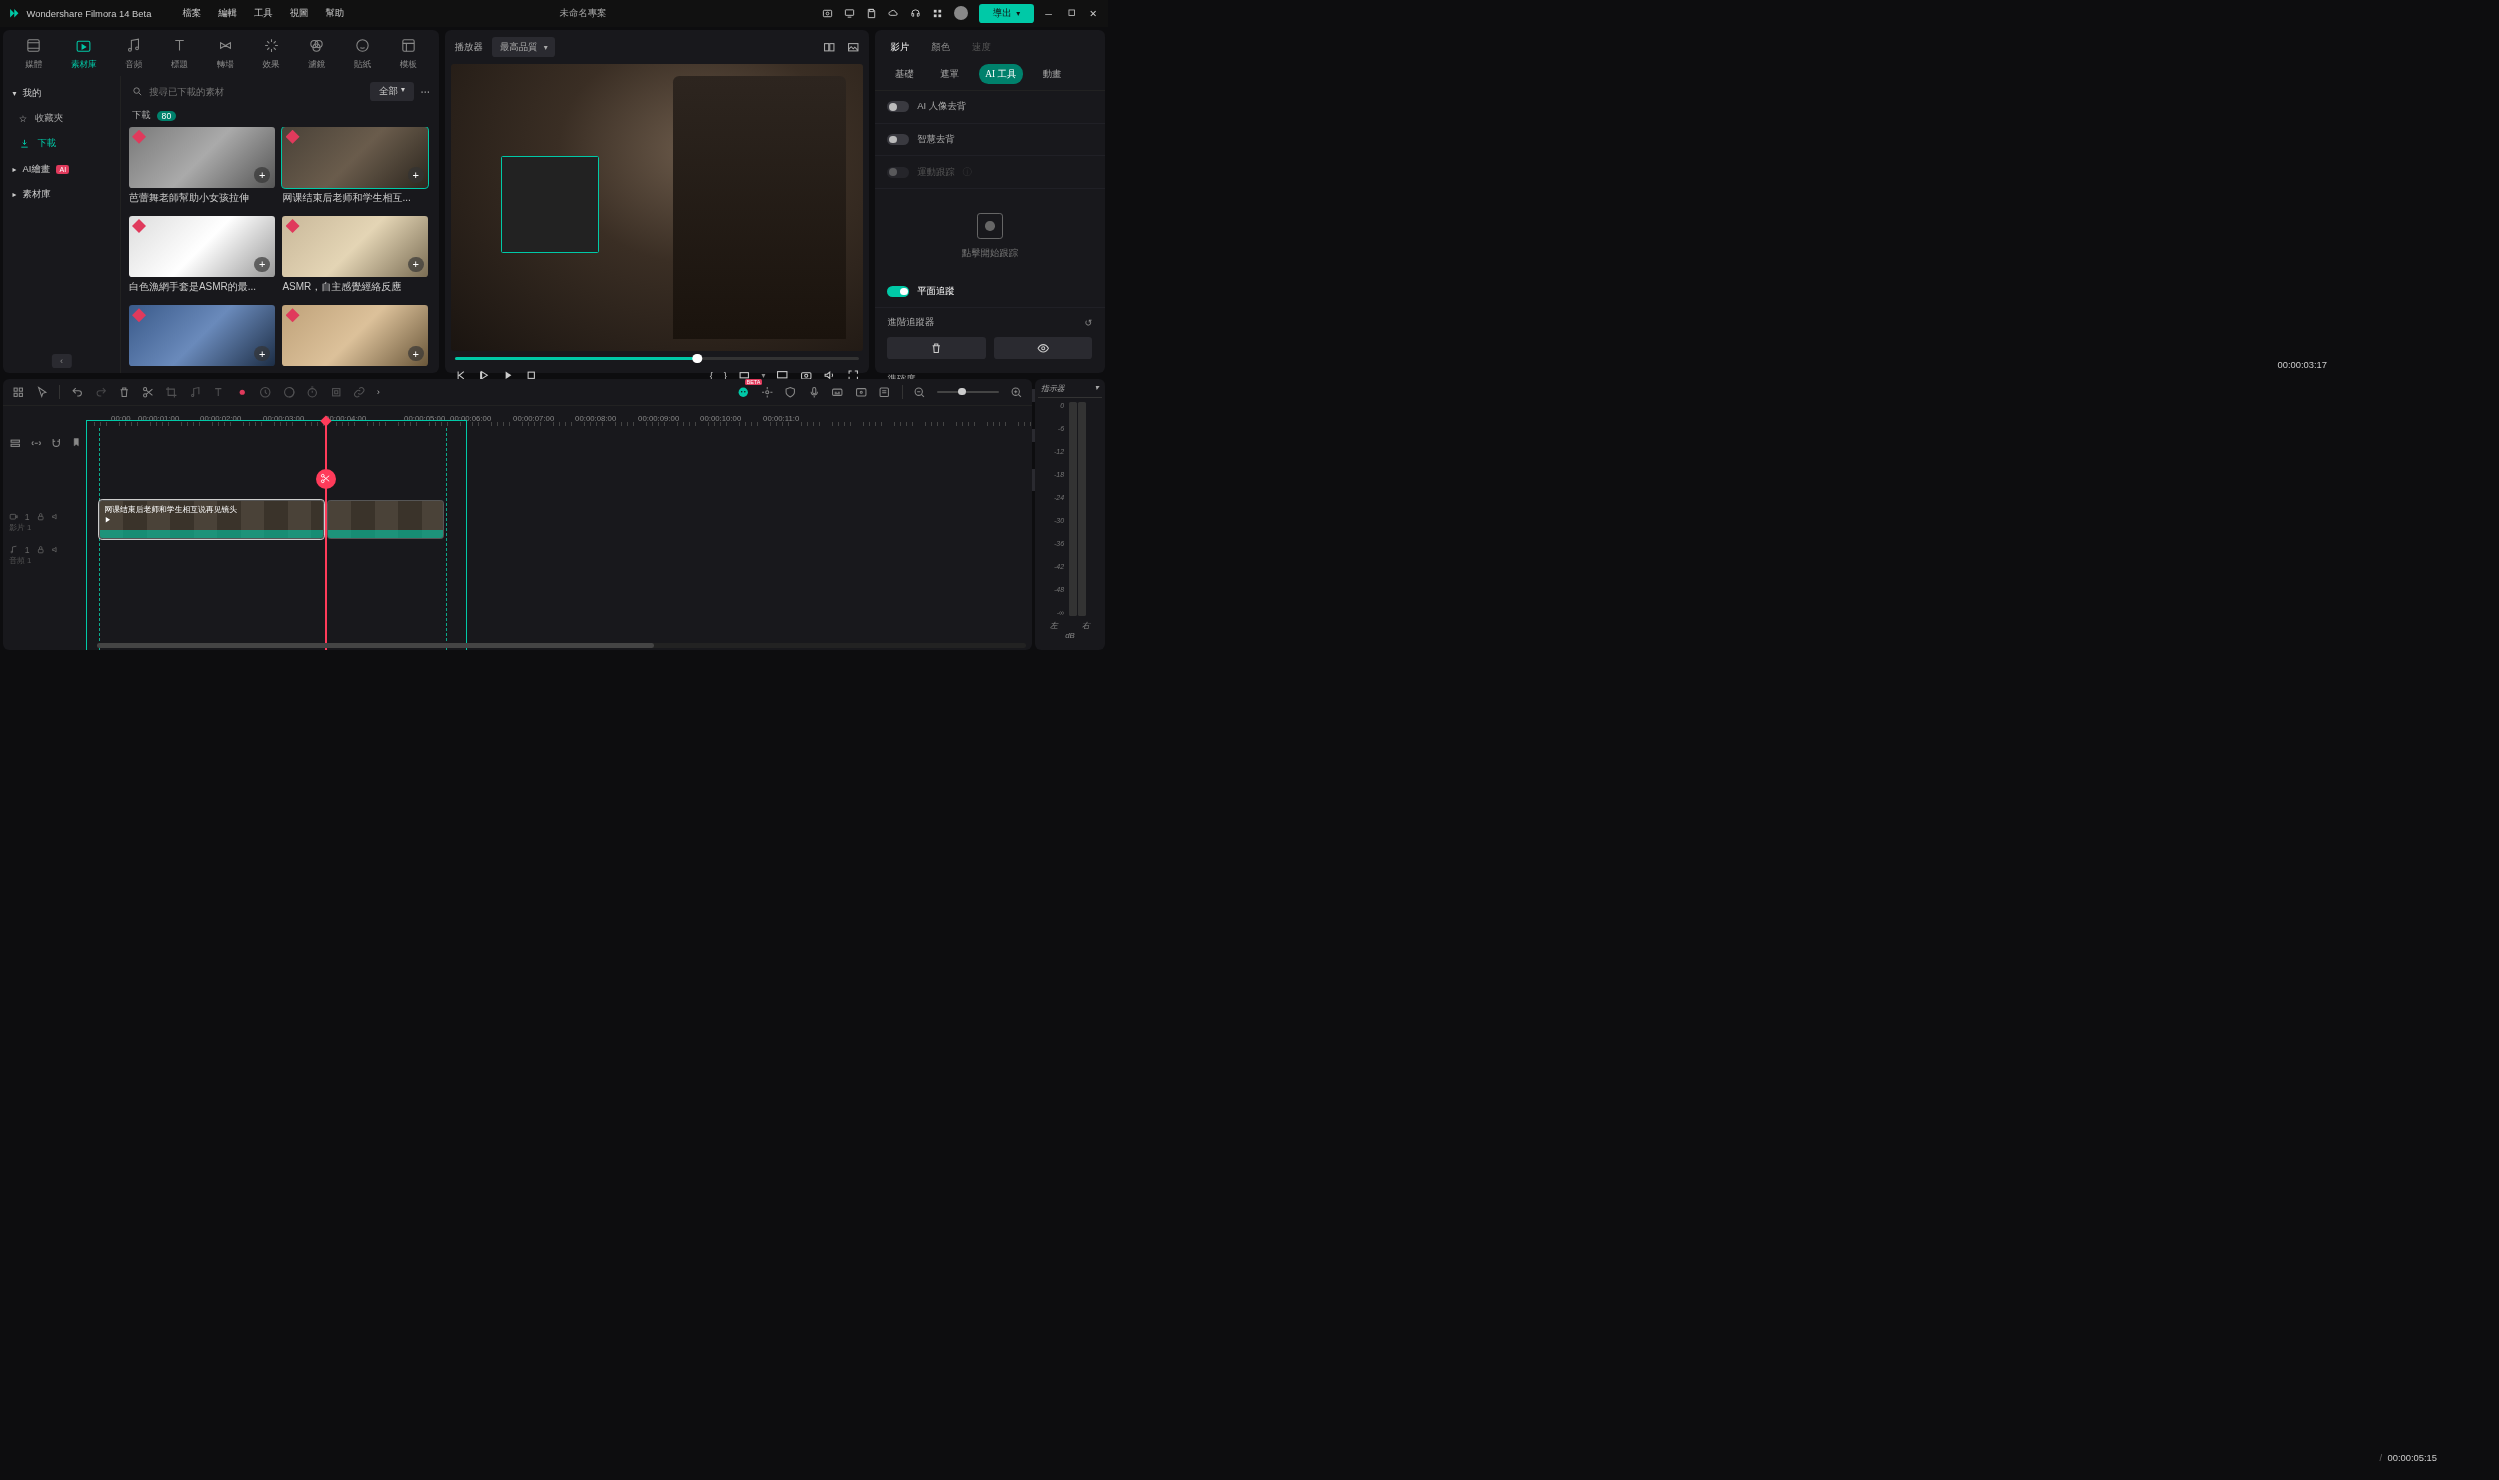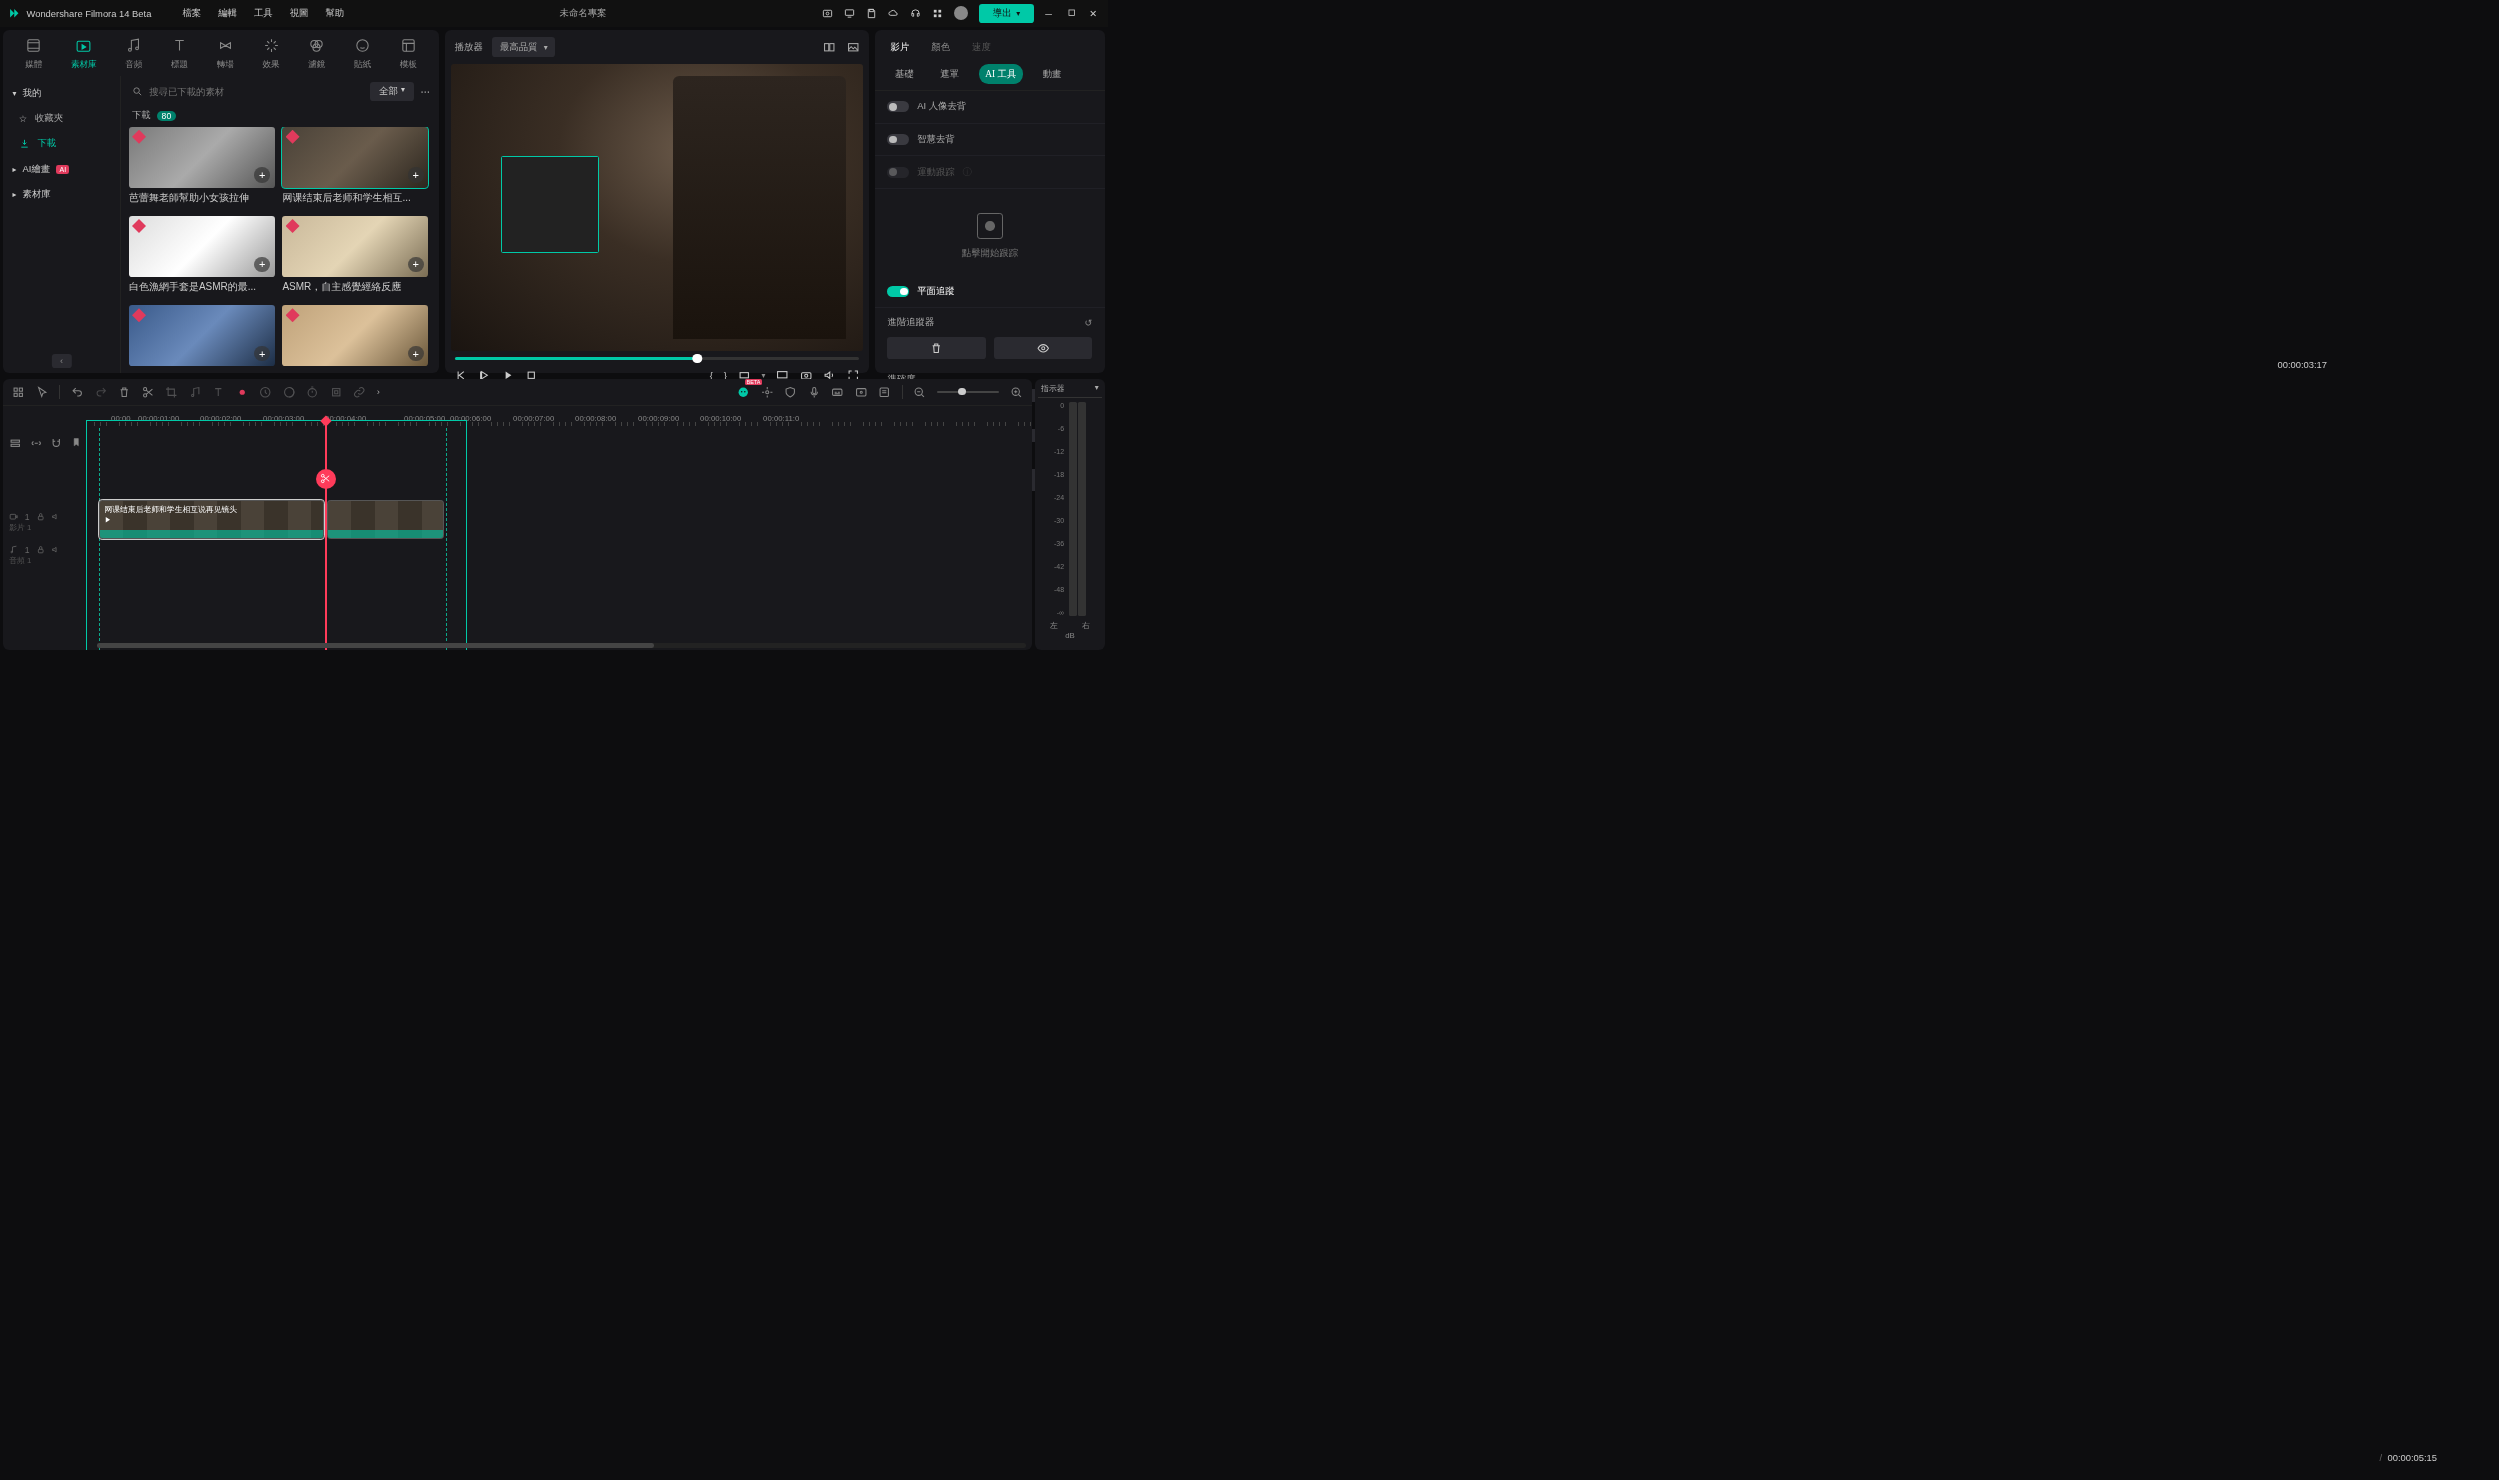--- a/index.html
+++ b/index.html
@@ -137,21 +137,21 @@
 .playhead .cut { position: absolute; top: 47px; left: -9.4px; width: 20.3px; height: 20.3px; border-radius: 50%; background: #ff3b5a; display: flex; align-items: center; justify-content: center; }
 
 .clip { position: absolute; top: 94px; height: 39px; border-radius: 3.1px; overflow: hidden; border: 0.8px solid #555; background: repeating-linear-gradient(90deg,#4a4238 0 23.4px,#3a332a 23.4px 47px); display: flex; align-items: center; }
 .clip.sel { outline: 1.6px solid #ccc; }
 .clip .audio { position: absolute; bottom: 0; left: 0; right: 0; height: 7.8px; background: #00c9a7; opacity: .6; }
 .clip .name { position: absolute; top: 3.1px; left: 4.7px; font-size: 7.8px; color: #fff; white-space: nowrap; }
 
 .tl-hscroll { position: absolute; bottom: 1.6px; left: 94px; right: 6.2px; height: 4.7px; background: #222; border-radius: 2.3px; }
 .tl-hscroll .bar { position: absolute; height: 100%; background: #444; border-radius: 2.3px; left: 0; width: 60%; }
 
-.tl-right { width: 70px; margin: 3.1px 3.1px 3.1px 0; background: #18181c; border-radius: 6.2px; padding: 4.7px 3.1px; }
+.tl-right { width: 70px; margin: 3.1px 3.1px 3.1px 0; background: #18181c; border-radius: 6.2px; padding: 4.7px 3.1px; font-style: italic; }
 .meter-head { display: flex; justify-content: space-between; font-size: 7.8px; color: #aaa; padding: 0 3.1px 3.1px; }
 .meter { display: flex; justify-content: center; gap: 1.6px; height: 219px; position: relative; border-top: 0.8px solid #333; padding-top: 3.1px; }
 .meter-scale { display: flex; flex-direction: column; justify-content: space-between; font-size: 7px; color: #777; text-align: right; padding-right: 3.1px; }
 .meter-bar { width: 7.8px; background: linear-gradient(180deg,#333 0%,#333 100%); border-radius: 1.6px; }
 .meter-foot { display: flex; justify-content: space-around; font-size: 7.8px; color: #888; padding-top: 3.1px; }
 .db { text-align: center; font-size: 7.8px; color: #888; }
 
 .chev { font-size: 7.8px; }
 svg { display: block; }
 </style>

